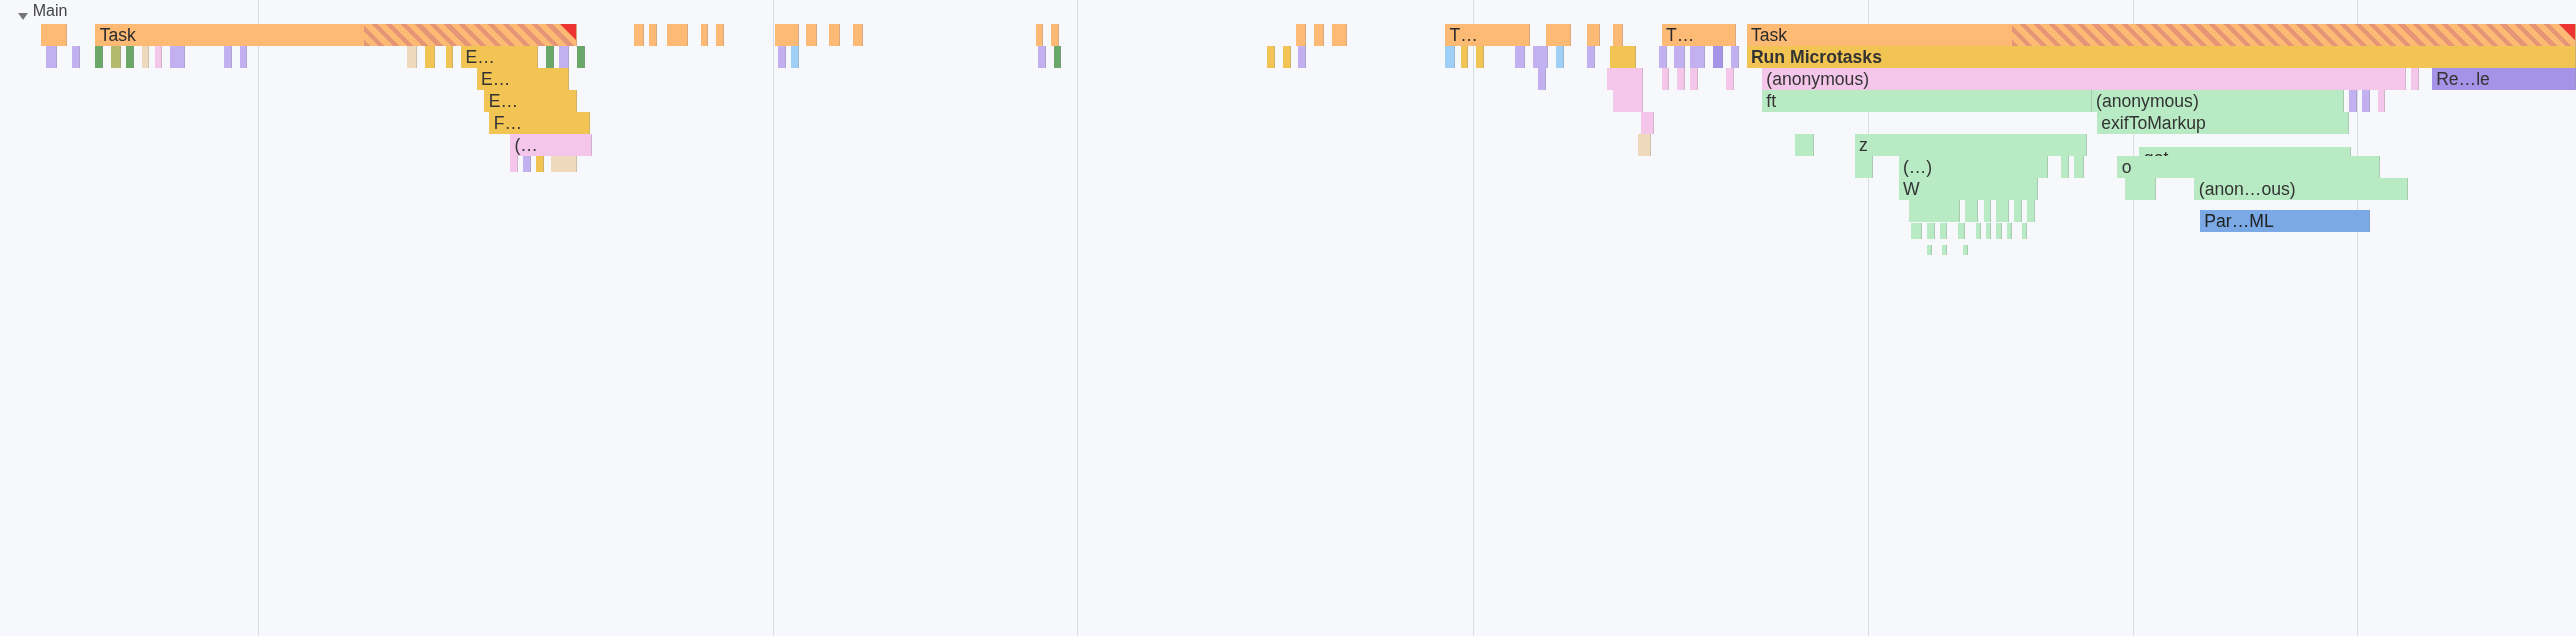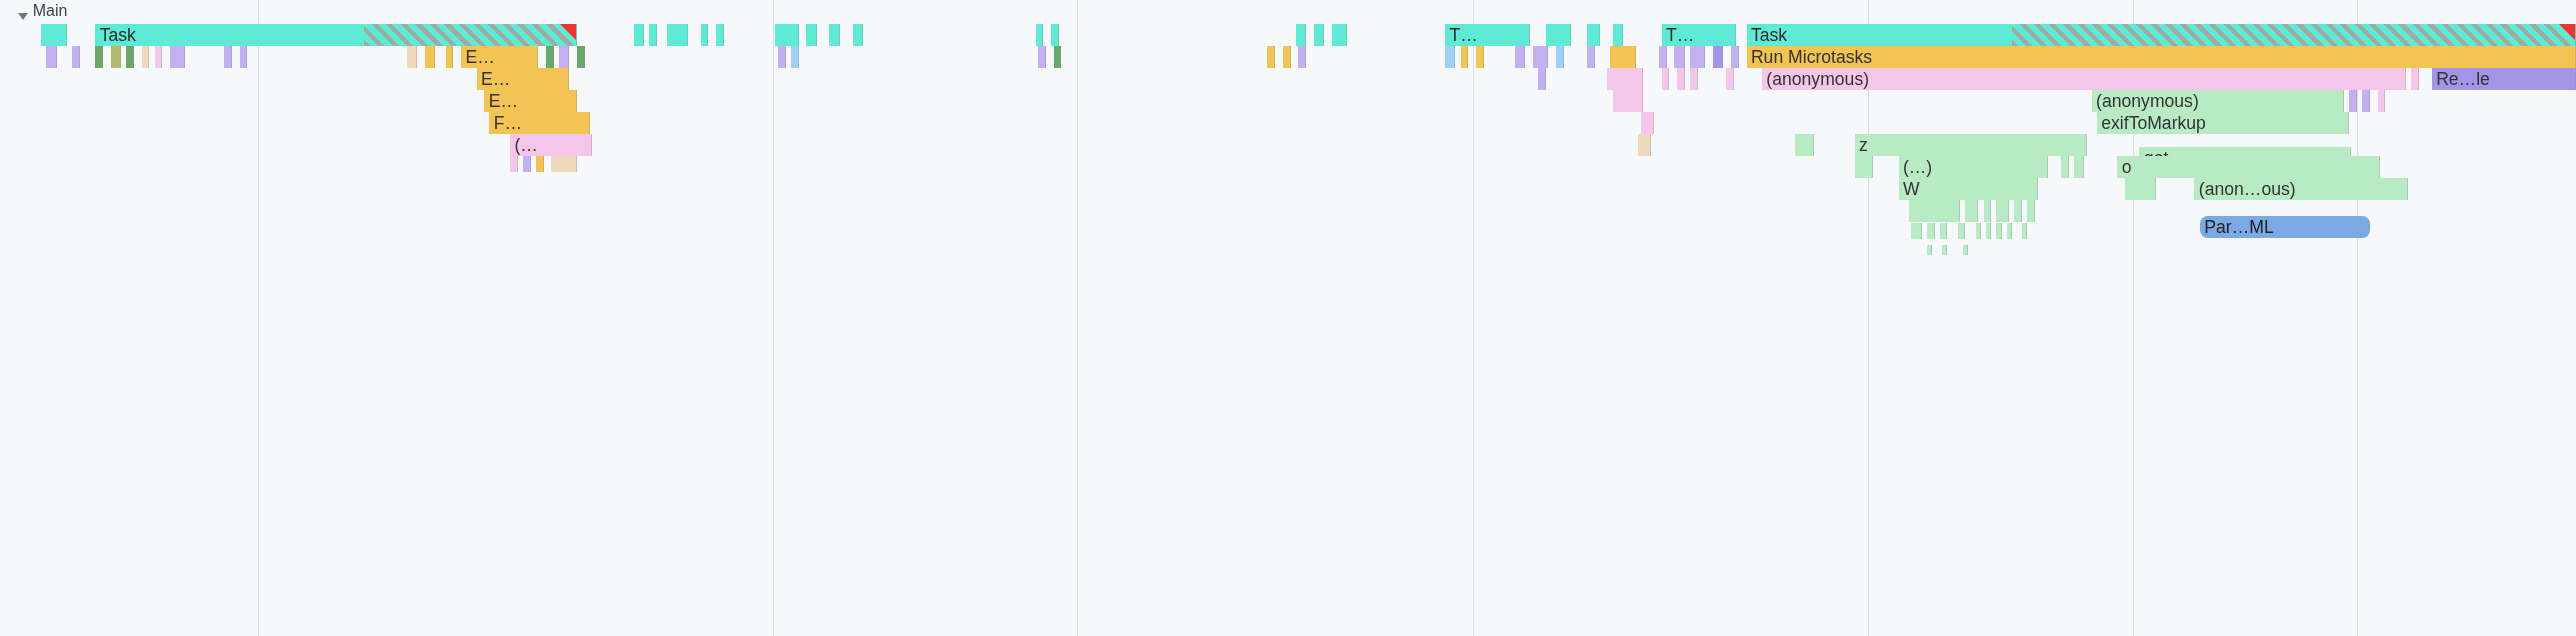--- a/index.html
+++ b/index.html
@@ -56,21 +56,21 @@
     font-size: 17.6px;
     line-height: 22px;
     padding: 0 4.4px;
     border-right: 0.7px solid rgba(140,140,140,0.35);
   }
   .bar.nolabel { padding: 0; }
   .bar.short { height: 16px; }
   .bar.thin { height: 10.3px; }
 
   
-  .c-grey   { background: #5eead4; color: #2b2b2b; }
+  .c-grey   { background: #fdba74; color: #2b2b2b; }
   .c-yellow { background: #f1c453; color: #333; }
   .c-pink   { background: #f4c6ea; color: #333; }
   .c-green  { background: #b8ebc4; color: #333; }
   .c-purple { background: #c2b0f0; color: #333; }
   .c-darkpurple { background: #a493e6; color: #333; }
   .c-tan    { background: #efd9bc; }
   .c-olive  { background: #b3ba6e; }
   .c-dgreen { background: #6aa86a; }
   .c-blue   { background: #7aa9e6; color: #222; }
   .c-lblue  { background: #9fcff6; }
@@ -167,33 +167,34 @@
     <div class="bar c-purple nolabel" style="top: 22px; left: 58.8%; width: 0.4%;"></div>
     <div class="bar c-purple nolabel" style="top: 22px; left: 59.5%; width: 0.6%;"></div>
     <div class="bar c-lblue nolabel" style="top: 22px; left: 60.4%; width: 0.3%;"></div>
     <div class="bar c-purple nolabel" style="top: 22px; left: 61.6%; width: 0.3%;"></div>
     <div class="bar c-yellow nolabel" style="top: 22px; left: 62.5%; width: 1%;"></div>
     <div class="bar c-purple nolabel" style="top: 22px; left: 64.4%; width: 0.3%;"></div>
     <div class="bar c-purple nolabel" style="top: 22px; left: 65%; width: 0.4%;"></div>
     <div class="bar c-purple nolabel" style="top: 22px; left: 65.6%; width: 0.6%;"></div>
     <div class="bar c-darkpurple nolabel" style="top: 22px; left: 66.5%; width: 0.4%;"></div>
     <div class="bar c-purple nolabel" style="top: 22px; left: 67.2%; width: 0.3%;"></div>
-    <div class="bar c-yellow" style="top: 22px; left: 67.8%; width: 32.2%;">Run Microtasks</div>
+    <div class="bar c-yellow" style="top: 22px; left: 67.8%; width: 32.2%; font-weight: bold;">Run Microtasks</div>
     <div class="bar c-yellow" style="top: 44px; left: 18.5%; width: 3.6%;">E…</div>
     <div class="bar c-purple nolabel" style="top: 44px; left: 59.7%; width: 0.3%;"></div>
     <div class="bar c-pink nolabel" style="top: 44px; left: 62.4%; width: 1.4%;"></div>
     <div class="bar c-pink nolabel" style="top: 44px; left: 64.5%; width: 0.3%;"></div>
     <div class="bar c-pink nolabel" style="top: 44px; left: 65.1%; width: 0.3%;"></div>
     <div class="bar c-pink nolabel" style="top: 44px; left: 65.6%; width: 0.3%;"></div>
     <div class="bar c-pink nolabel" style="top: 44px; left: 67%; width: 0.3%;"></div>
     <div class="bar c-pink" style="top: 44px; left: 68.4%; width: 25%;">(anonymous)</div>
     <div class="bar c-pink nolabel" style="top: 44px; left: 93.6%; width: 0.3%;"></div>
     <div class="bar c-darkpurple" style="top: 44px; left: 94.4%; width: 5.6%;">Re…le</div>
     <div class="bar c-yellow" style="top: 66px; left: 18.8%; width: 3.6%;">E…</div>
     <div class="bar c-pink nolabel" style="top: 66px; left: 62.6%; width: 1.2%;"></div>
+    <div class="bar c-green" style="top: 66px; left: 68.4%; width: 12.8%;">ft</div>
     <div class="bar c-green" style="top: 66px; left: 81.2%; width: 9.8%;">(anonymous)</div>
     <div class="bar c-purple nolabel" style="top: 66px; left: 91.2%; width: 0.3%;"></div>
     <div class="bar c-purple nolabel" style="top: 66px; left: 91.7%; width: 0.3%;"></div>
     <div class="bar c-pink nolabel" style="top: 66px; left: 92.3%; width: 0.3%;"></div>
     <div class="bar c-yellow" style="top: 88px; left: 19%; width: 3.9%;">F…</div>
     <div class="bar c-pink nolabel" style="top: 88px; left: 63.7%; width: 0.5%;"></div>
     <div class="bar c-green" style="top: 88px; left: 81.4%; width: 9.8%;">exifToMarkup</div>
     <div class="bar c-pink" style="top: 110px; left: 19.8%; width: 3.2%;">(…</div>
     <div class="bar c-tan nolabel" style="top: 110px; left: 63.6%; width: 0.5%;"></div>
     <div class="bar c-green nolabel" style="top: 110px; left: 69.7%; width: 0.7%;"></div>
@@ -210,21 +211,21 @@
     <div class="bar c-green" style="top: 132px; left: 82.2%; width: 10.2%;">o</div>
     <div class="bar c-green" style="top: 154px; left: 73.7%; width: 5.4%;">W</div>
     <div class="bar c-green nolabel" style="top: 154px; left: 82.5%; width: 1.2%;"></div>
     <div class="bar c-green" style="top: 154px; left: 84.1%; width: 8.3%; margin-left: 28px;">(anon…ous)</div>
     <div class="bar c-green nolabel" style="top: 176px; left: 74.1%; width: 2%;"></div>
     <div class="bar c-green nolabel" style="top: 176px; left: 76.3%; width: 0.5%;"></div>
     <div class="bar c-green nolabel" style="top: 176px; left: 77%; width: 0.3%;"></div>
     <div class="bar c-green nolabel" style="top: 176px; left: 77.5%; width: 0.5%;"></div>
     <div class="bar c-green nolabel" style="top: 176px; left: 78.2%; width: 0.3%;"></div>
     <div class="bar c-green nolabel" style="top: 176px; left: 78.7%; width: 0.3%;"></div>
-    <div class="bar c-blue" style="top: 192px; left: 85.4%; width: 6.6%; border-radius: 8px;">Par…ML</div>
+    <div class="bar c-blue" style="top: 186px; left: 85.4%; width: 6.6%;">Par…ML</div>
     <div class="bar c-green nolabel short" style="top: 199px; left: 74.2%; width: 0.4%;"></div>
     <div class="bar c-green nolabel short" style="top: 199px; left: 74.8%; width: 0.3%;"></div>
     <div class="bar c-green nolabel short" style="top: 199px; left: 75.3%; width: 0.3%;"></div>
     <div class="bar c-green nolabel short" style="top: 199px; left: 76%; width: 0.3%;"></div>
     <div class="bar c-green nolabel short" style="top: 199px; left: 76.7%; width: 0.2%;"></div>
     <div class="bar c-green nolabel short" style="top: 199px; left: 77.1%; width: 0.2%;"></div>
     <div class="bar c-green nolabel short" style="top: 199px; left: 77.5%; width: 0.2%;"></div>
     <div class="bar c-green nolabel short" style="top: 199px; left: 77.9%; width: 0.2%;"></div>
     <div class="bar c-green nolabel short" style="top: 199px; left: 78.5%; width: 0.2%;"></div>
     <div class="bar c-green nolabel thin" style="top: 221px; left: 74.8%; width: 0.2%;"></div>

